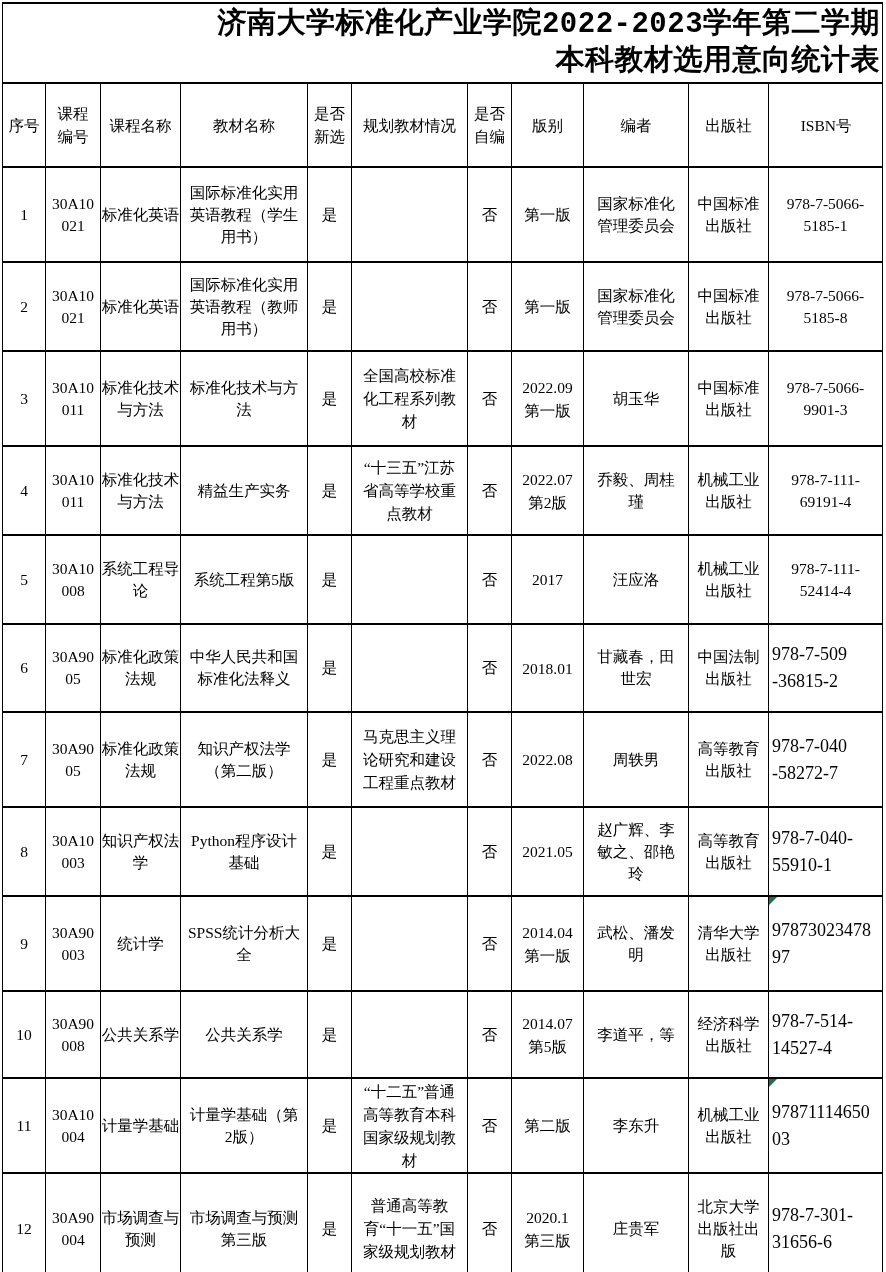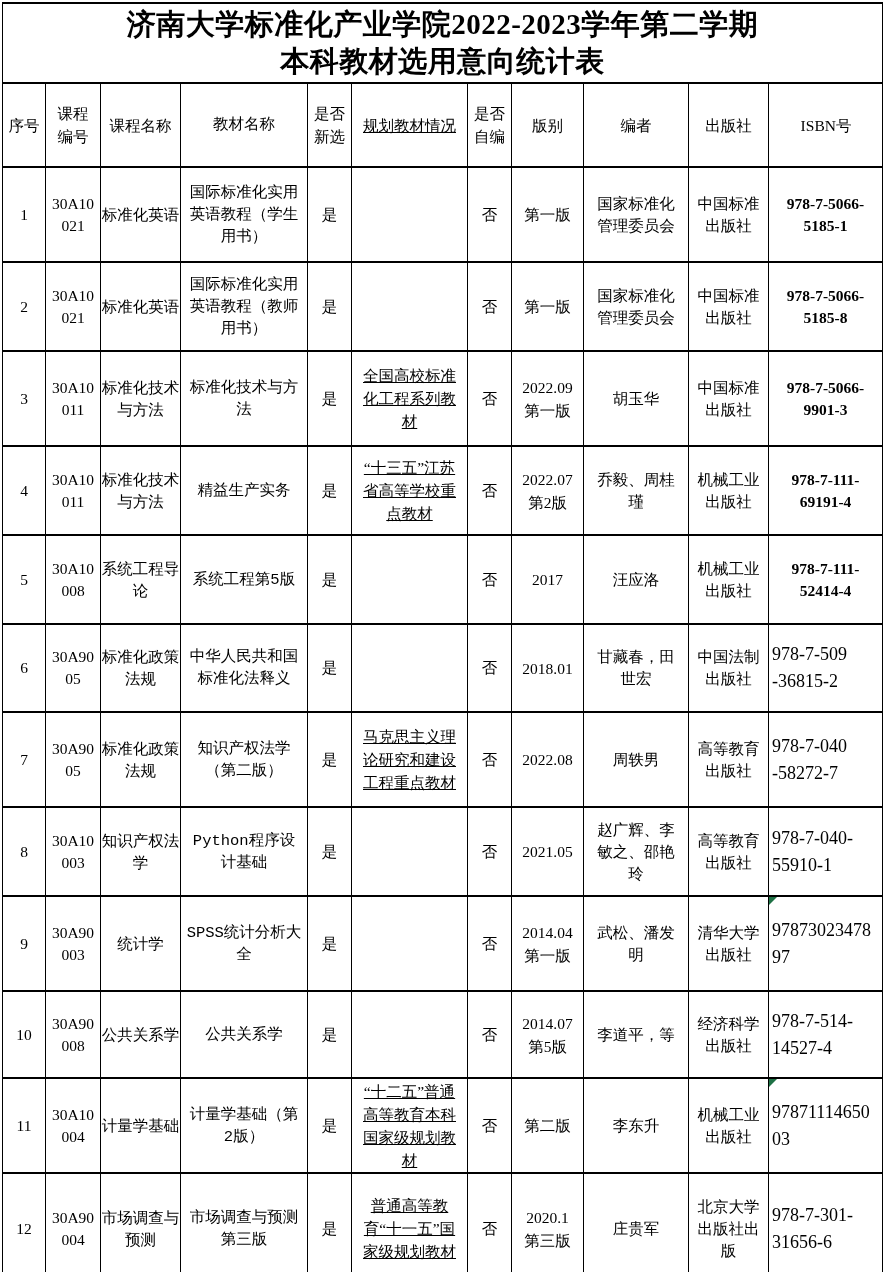--- a/index.html
+++ b/index.html
@@ -31,43 +31,43 @@
   .sheet tr:nth-child(10){height:89px}
   .sheet tr:nth-child(11){height:95px}
   .sheet tr:nth-child(12){height:87px}
   .sheet tr:nth-child(13){height:95px}
   .sheet tr:nth-child(14){height:111px}
   .sheet tr:nth-child(15){height:8px}
 
   
   .c1{word-break:break-all;padding:0 5px;}
   .c2{padding:0 0;}
-  .c3{padding:0 5px;font-family:Liberation Mono, monospace;}
-  .c5{padding:0 5px;line-height:23px;text-decoration:underline;}
+  .c3{padding:0 5px;}
+  .c5{padding:0 5px;line-height:23px;}
   .c7{white-space:pre-line;line-height:23px;}
   .c8{padding:0 7px;text-align:center;}
   .c9{padding:0 4px;}
   .c10{
     text-align:left;font-size:18px;line-height:27px;
     white-space:pre-line;word-break:break-all;
     position:relative;padding:0 2px 0 3px;
   }
   
   .sheet tr:nth-child(n+3):nth-child(-n+7) td.c10{
-    text-align:center;font-size:15.5px;line-height:22px;padding:0 2px;font-weight:bold;
+    text-align:center;font-size:15.5px;line-height:22px;padding:0 2px;
   }
   
   .sheet tr:nth-child(2) td{
     text-align:center;font-size:15.5px;line-height:23px;white-space:normal;
   }
   .title-cell{padding:2px;}
   .title-line{
-    font-family:Liberation Serif, serif;
+    font-family:Liberation Mono, monospace;
     font-weight:bold;font-size:29px;line-height:37px;
-    text-align:center;letter-spacing:0.5px;white-space:nowrap;
+    text-align:right;letter-spacing:0.5px;white-space:nowrap;
   }
   .flag{
     position:absolute;top:0;left:0;width:0;height:0;
     border-top:8px solid #1E7145;border-right:8px solid transparent;
   }
 </style>
 </head>
 <body>
 
 <table class="sheet">

